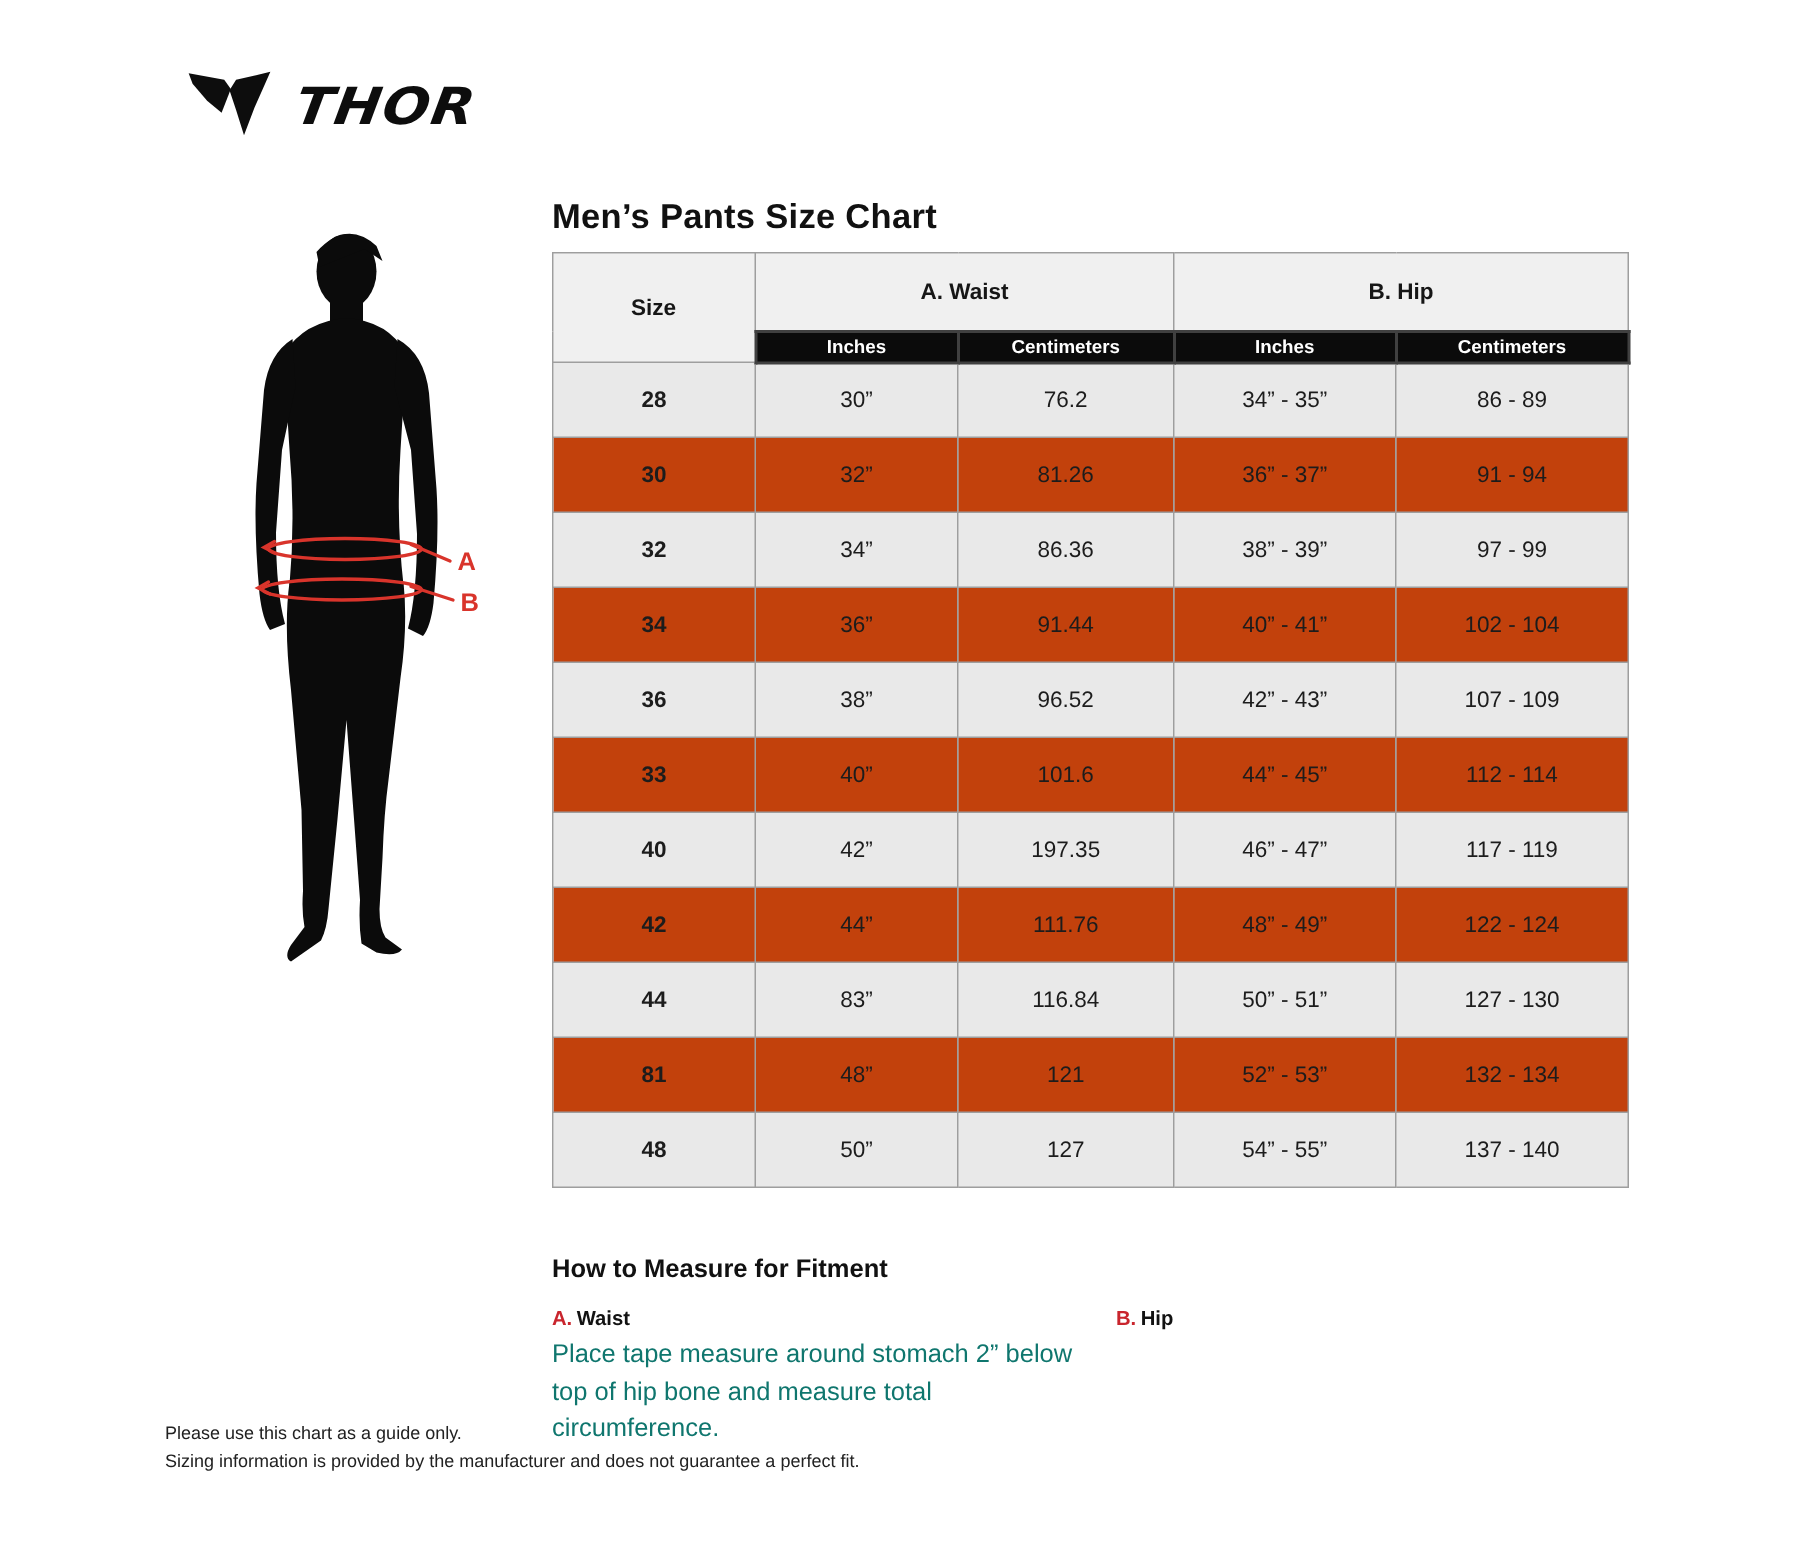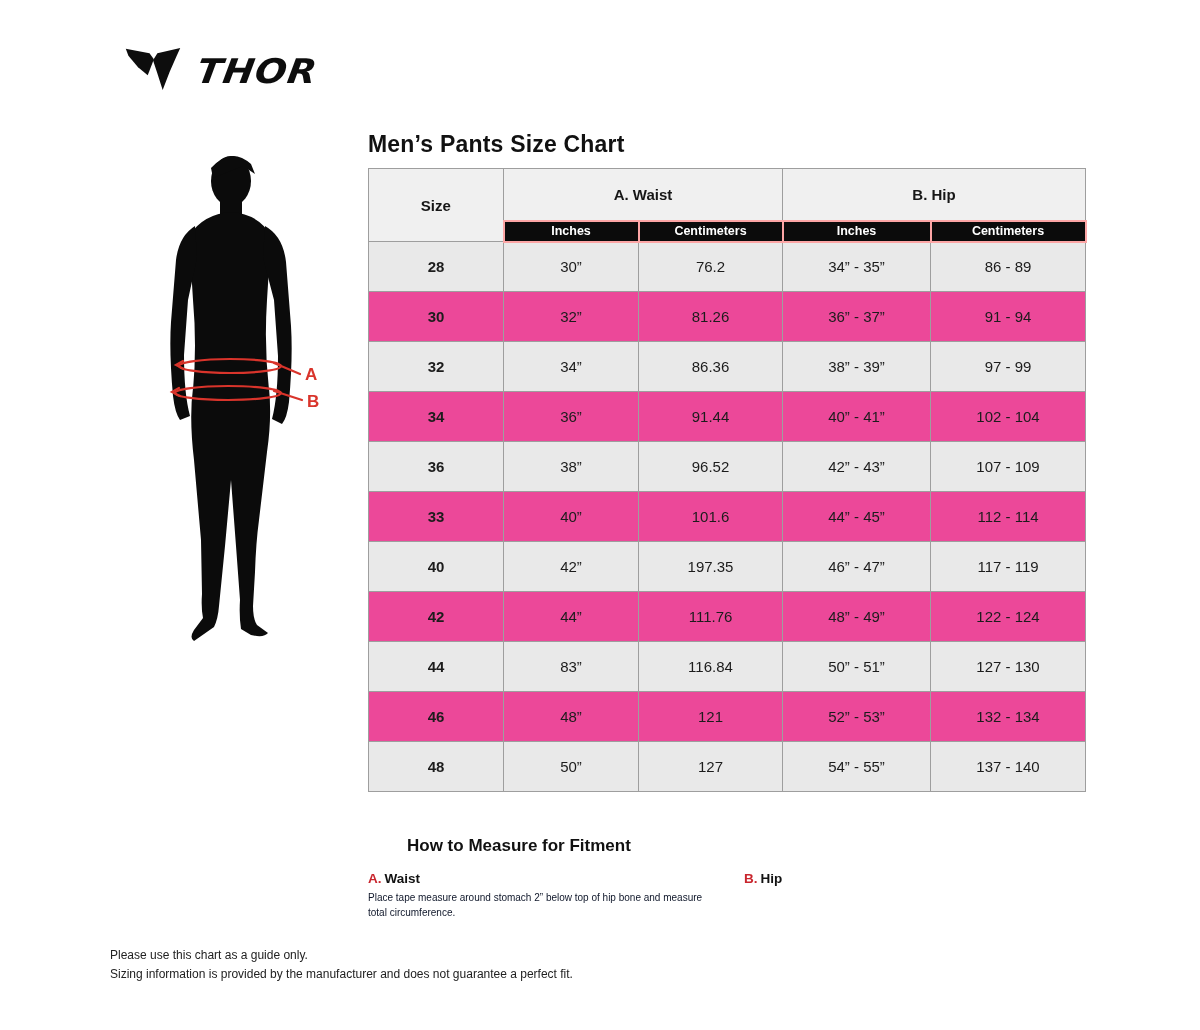--- a/index.html
+++ b/index.html
@@ -15,33 +15,33 @@
 
   
   .figure-wrap { left:143px; top:150px; width:200px; height:505px; }
 
   
   .chart-title { left:368px; top:131px; font-size:23px; font-weight:bold; color:#111; letter-spacing:0.2px; }
   .size-table { left:368px; top:168px; width:717px; border-collapse:collapse; table-layout:fixed; }
   .size-table th, .size-table td { border:1px solid #9e9e9e; text-align:center; vertical-align:middle; }
   .size-table .hdr th { background:#f0f0f0; font-size:15px; font-weight:bold; color:#161616; height:52px; }
   .size-table .bar th { background:#0b0b0b; color:#ffffff; font-size:12.5px; font-weight:bold;
-    height:21px; padding:2px 0; border:2px solid #fca5a5; }
-  .size-table td { height:50px; font-size:15px; color:#1c1c1c; background:#ec4899; }
+    height:21px; padding:2px 0; border:2px solid #404040; }
+  .size-table td { height:50px; font-size:15px; color:#1c1c1c; background:#c2410c; }
   .size-table tr.shade td { background:#e9e9e9; }
   .size-table td.size { font-weight:bold;margin-left:48px; }
 
   
-  .howto-title { left:368px; top:836px; font-size:17px; font-weight:bold; color:#111;margin-left:39px; }
+  .howto-title { left:368px; top:836px; font-size:17px; font-weight:bold; color:#111; }
   .measure-item { top:871px; width:355px; }
   .measure-item.a { left:368px; }
   .measure-item.b { left:744px; }
   .measure-head { font-size:13.5px; font-weight:bold; color:#121212; }
   .measure-head .pfx { color:#c9252d; margin-right:3px; }
-  .measure-text { margin-top:5px; font-size:10px; line-height:1.45; color:#0f172a; }
+  .measure-text { margin-top:5px; font-size:17px; line-height:1.45; color:#0f766e; }
 
   
   .footer { left:110px; top:946px; font-size:12px; line-height:1.55; color:#222; }
 </style>
 </head>
 <body>
 
 <div class="abs logo">
   <svg width="58" height="50" viewBox="0 0 66 56" aria-hidden="true">
     <path d="M2,5 L29,10 L34,17 L27,35 L16,26 L5,13 Z" fill="#0d0d0d"></path>
@@ -162,21 +162,21 @@
         <td>122 - 124</td>
       </tr>
       <tr class="shade">
         <td class="size">44</td>
         <td>83”</td>
         <td>116.84</td>
         <td>50” - 51”</td>
         <td>127 - 130</td>
       </tr>
       <tr>
-        <td class="size">46</td>
+        <td class="size">81</td>
         <td>48”</td>
         <td>121</td>
         <td>52” - 53”</td>
         <td>132 - 134</td>
       </tr>
       <tr class="shade">
         <td class="size">48</td>
         <td>50”</td>
         <td>127</td>
         <td>54” - 55”</td>

